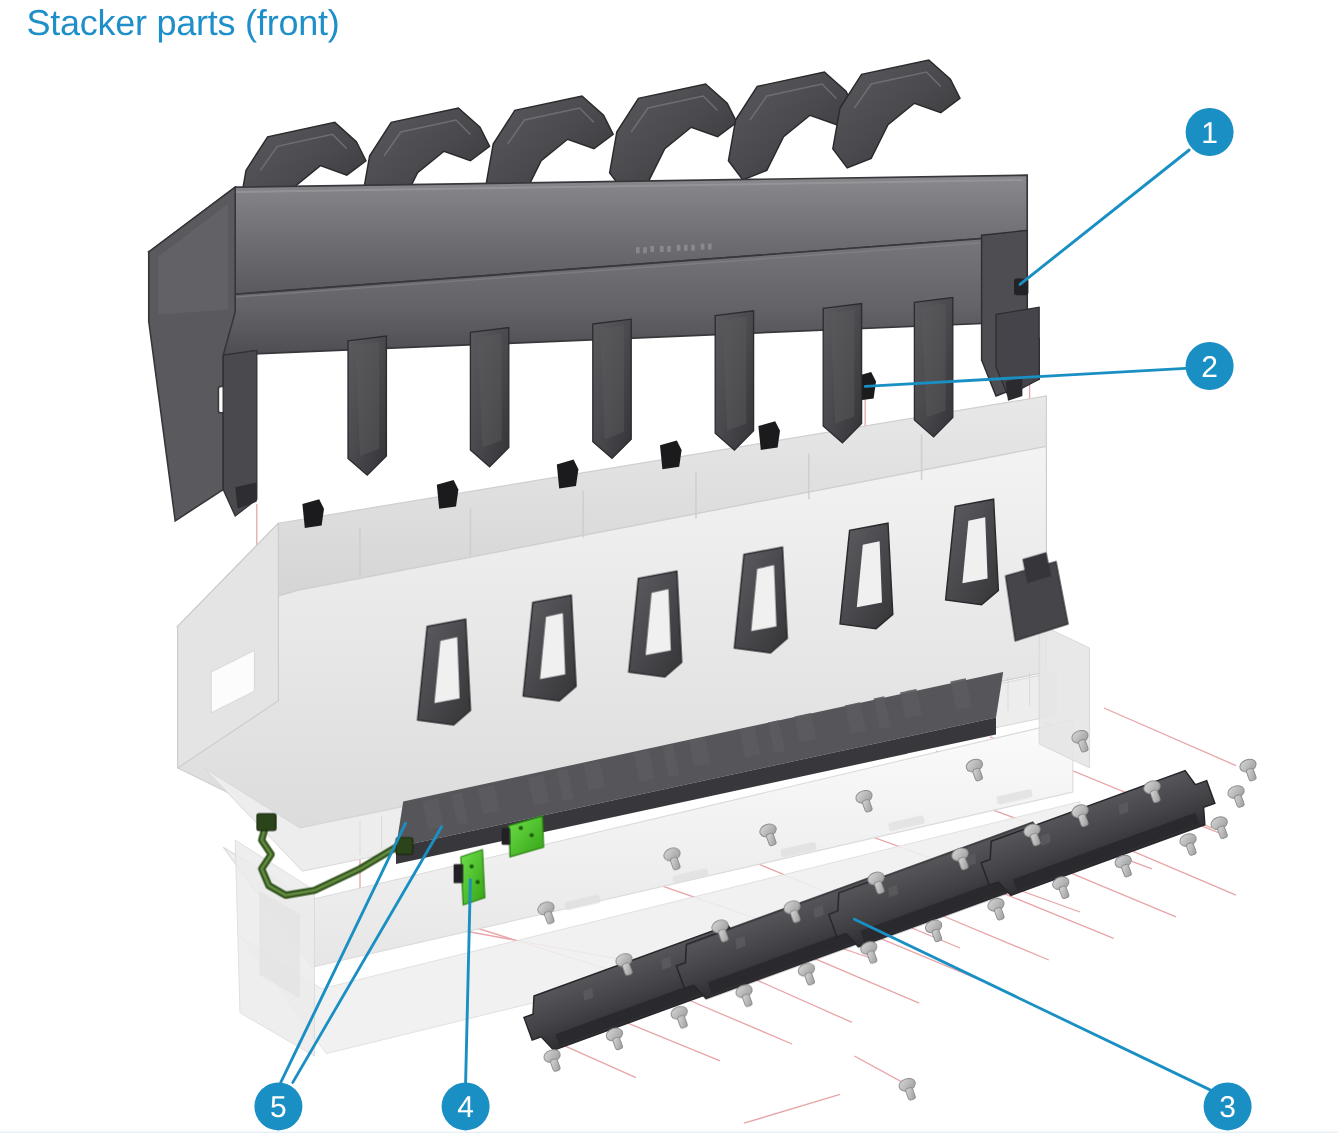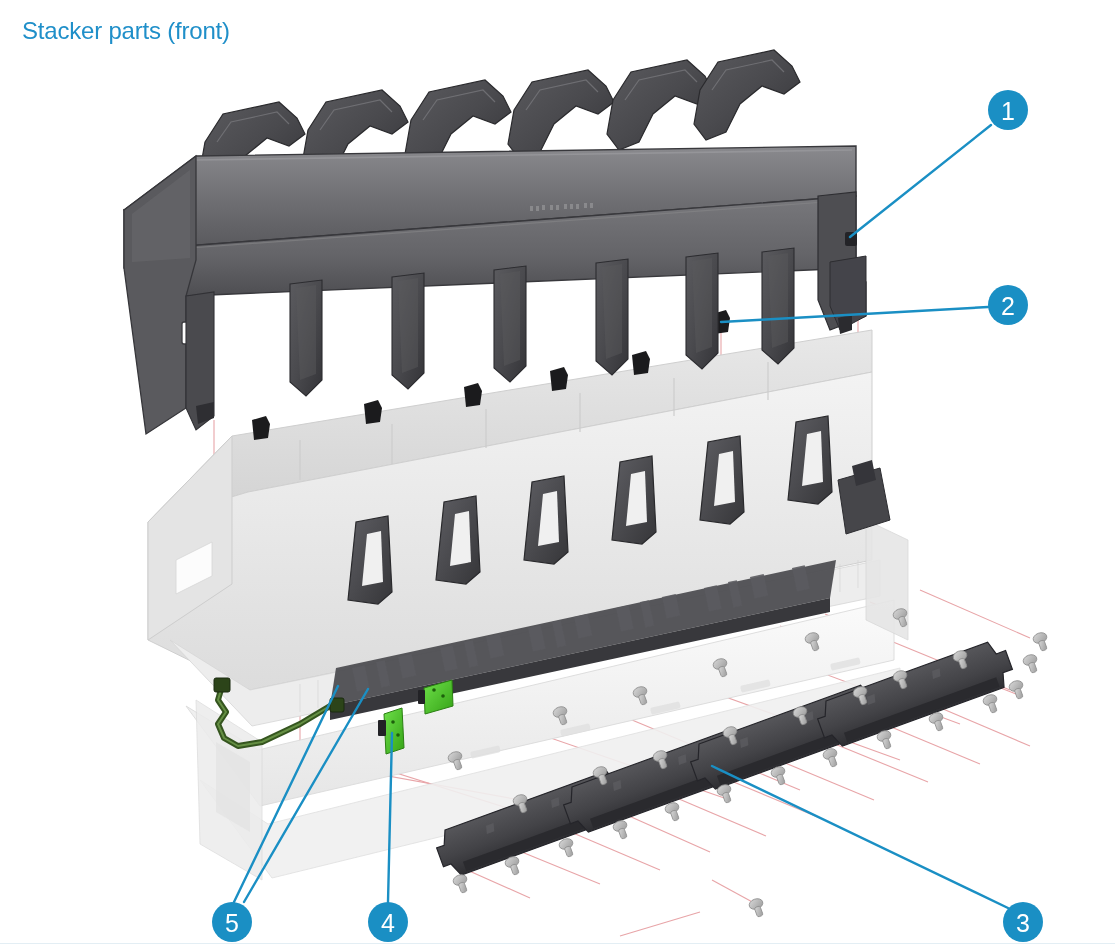--- a/index.html
+++ b/index.html
@@ -10,22 +10,22 @@
   body {
     width: 1115px;
     height: 948px;
     position: relative;
     font-family: "Liberation Sans", sans-serif;
     overflow: hidden;
   }
   #page-title {
     position: absolute;
     left: 22px;
-    top: 17px;
-    font-size: 24px;
+    top: 3px;
+    font-size: 30px;
     font-weight: 400;
     letter-spacing: -0.2px;
     color: #1f8fc9;
     white-space: nowrap;
   }
   #figure-root {
     position: absolute;
     left: 0;
     top: 0;
     width: 1115px;

